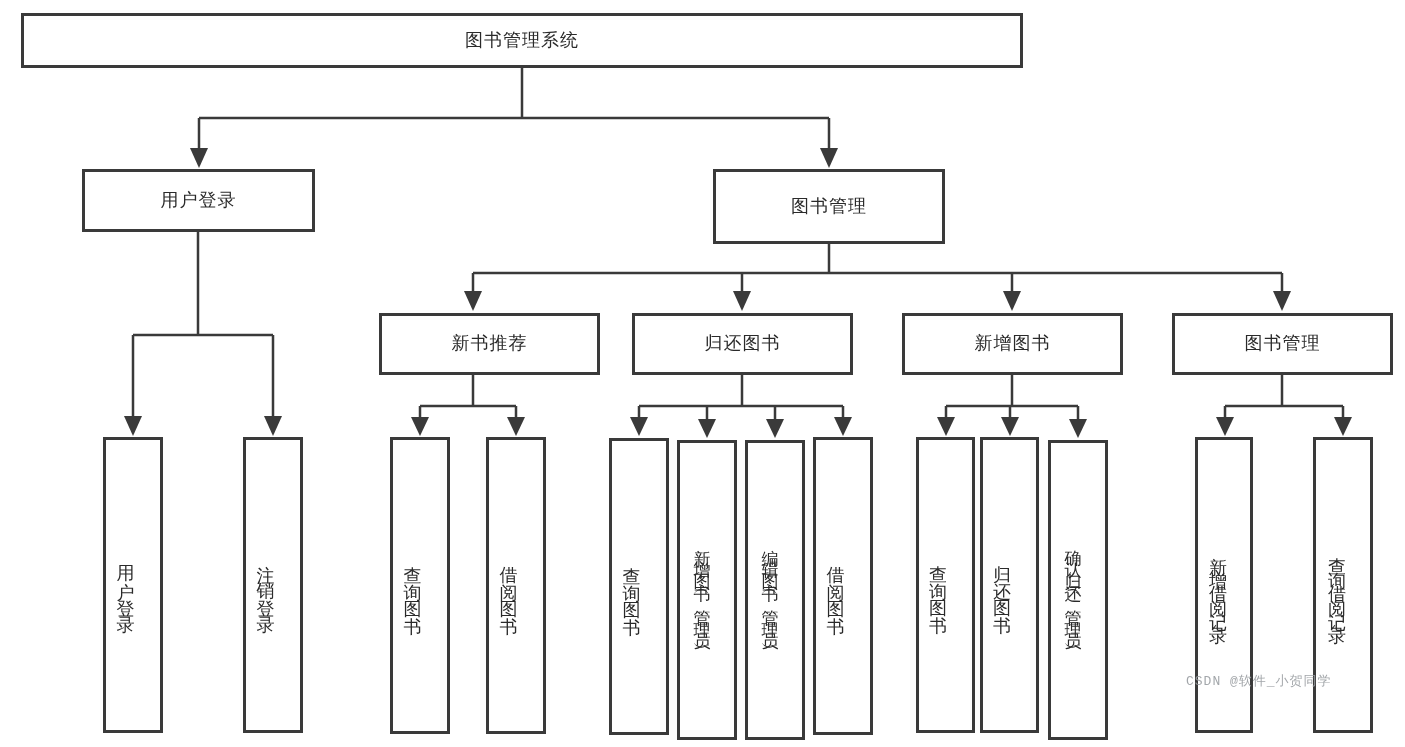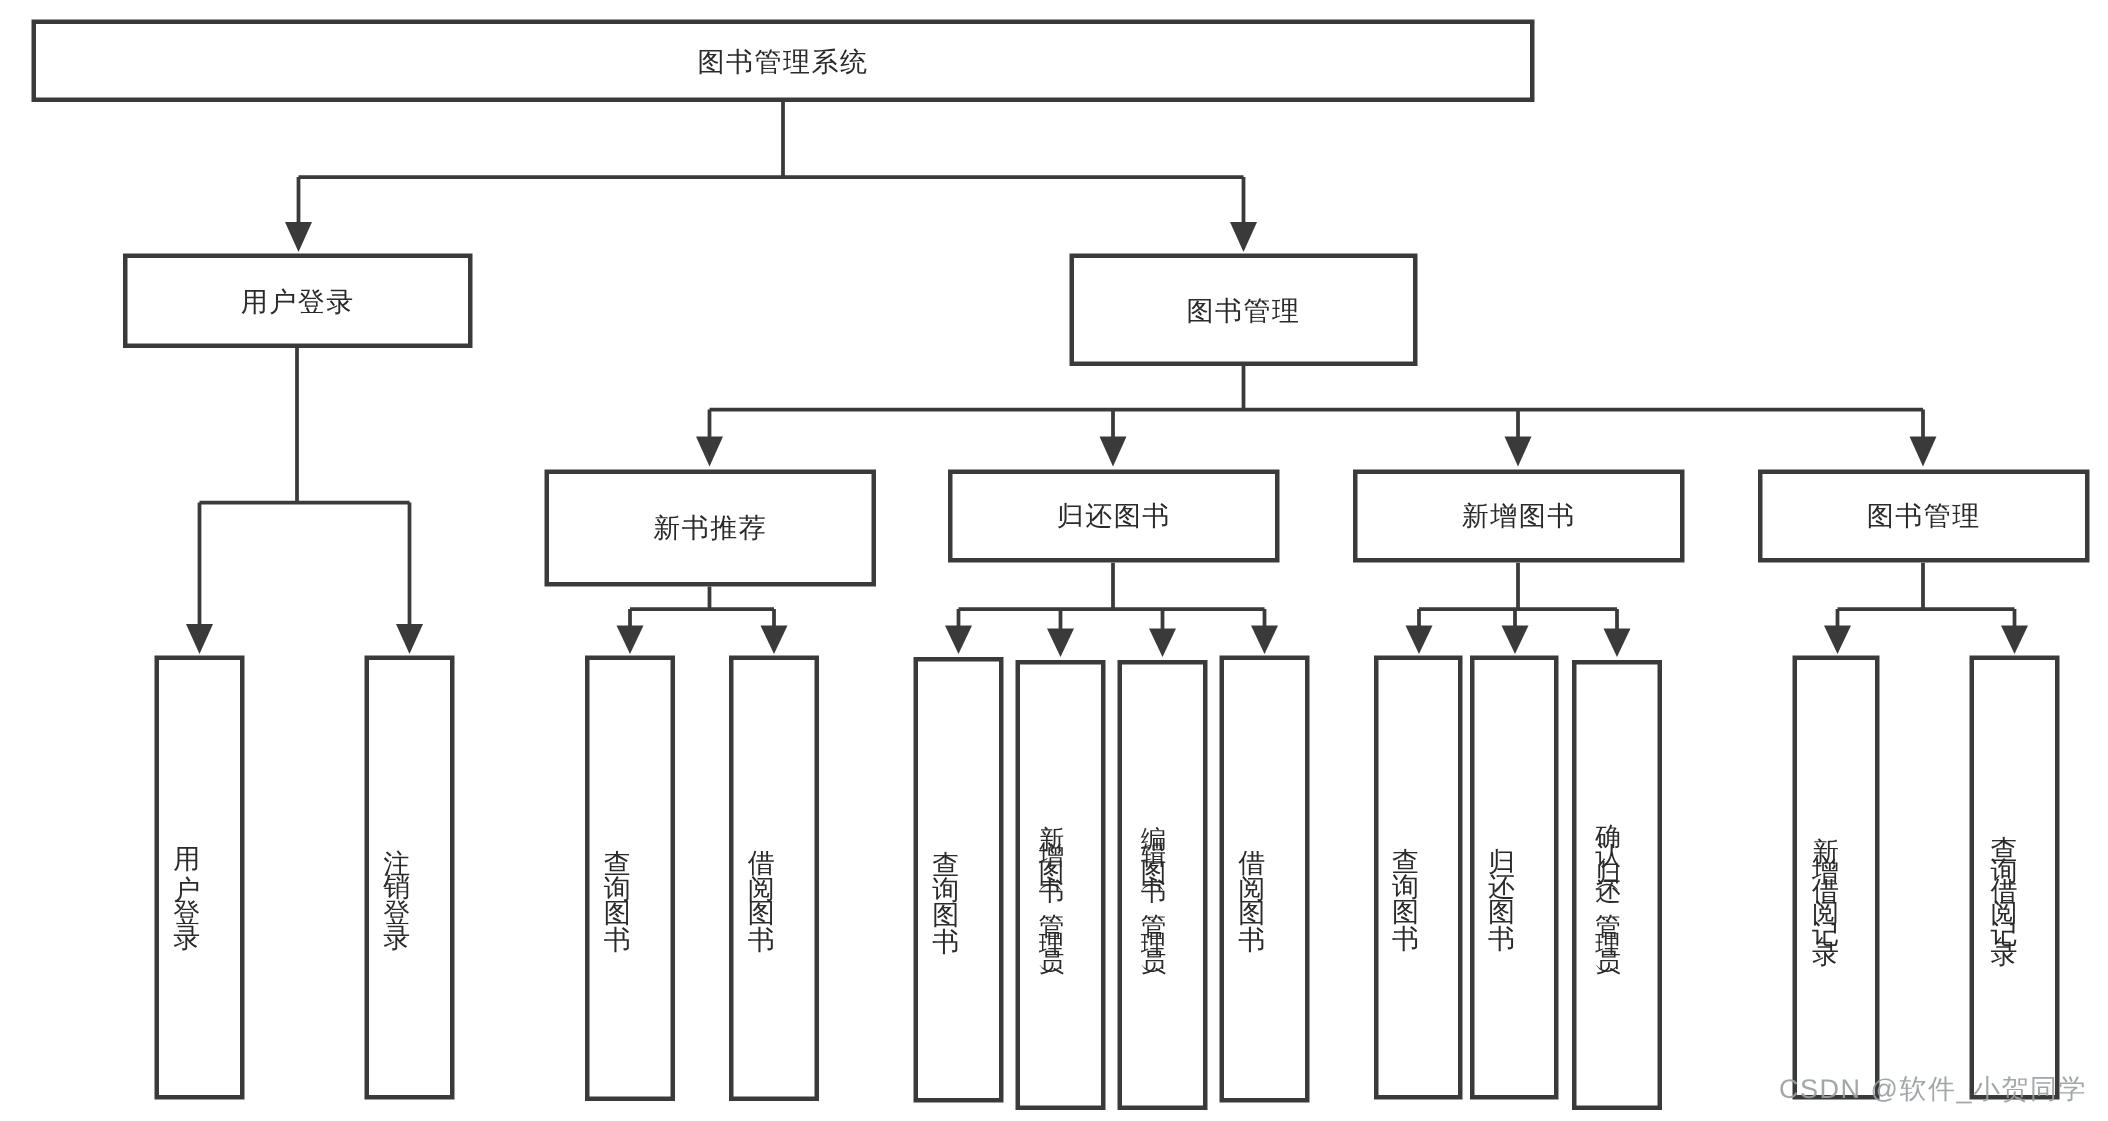--- a/index.html
+++ b/index.html
@@ -6,21 +6,21 @@
     --line:#3a3a3a;
     --text:#2a2a2a;
     --wm:#9b9fa3;
     --bg:#ffffff;
   }
   html,body{margin:0;padding:0;background:var(--bg);}
   #stage{
     position:relative;
     width:1405px;height:747px;
     background:var(--bg);
-    font-family:Liberation Sans, sans-serif;
+    font-family:Liberation Mono, monospace;
     color:var(--text);
     overflow:hidden;
   }
   #connectors{position:absolute;left:0;top:0;width:1405px;height:747px;z-index:0;}
   #connectors path.ln{fill:none;stroke:var(--line);stroke-width:2.5;}
   #connectors path.ah{fill:var(--line);stroke:none;}
   .node{
     position:absolute;box-sizing:border-box;
     border:3px solid var(--line);background:#fff;
     display:flex;align-items:center;justify-content:center;
@@ -31,22 +31,22 @@
   .node.v .vt{
     writing-mode:vertical-rl;
     text-orientation:mixed;
     letter-spacing:17px;
     padding-block-start:17px; 
     line-height:1;
   }
   .node.v.ls6 .vt{letter-spacing:14px;padding-block-start:14px;}
   .node.v.ls9 .vt{letter-spacing:12px;padding-block-start:12px;font-size:17px;}
   #watermark{
-    position:absolute;left:1186px;top:714px;z-index:2;
-    font-size:18px;color:var(--wm);white-space:nowrap;
+    position:absolute;left:1186px;top:672px;z-index:2;
+    font-size:13px;color:var(--wm);white-space:nowrap;
     letter-spacing:1px;opacity:.92;
   }
 </style>
 </head>
 <body>
 
 <div id="stage">
 
   <svg id="connectors" viewBox="0 0 1405 747" xmlns="http://www.w3.org/2000/svg" aria-hidden="true">
 
@@ -88,21 +88,21 @@
     <span>图书管理系统</span>
   </div>
 
   <div class="node" style="left:82px;top:169px;width:233px;height:63px">
     <span>用户登录</span>
   </div>
   <div class="node" style="left:713px;top:169px;width:232px;height:75px">
     <span>图书管理</span>
   </div>
 
-  <div class="node" style="left:363px;top:313px;width:221px;height:78px">
+  <div class="node" style="left:379px;top:313px;width:221px;height:62px">
     <span>新书推荐</span>
   </div>
   <div class="node" style="left:632px;top:313px;width:221px;height:62px">
     <span>归还图书</span>
   </div>
   <div class="node" style="left:902px;top:313px;width:221px;height:62px">
     <span>新增图书</span>
   </div>
   <div class="node" style="left:1172px;top:313px;width:221px;height:62px">
     <span>图书管理</span>

